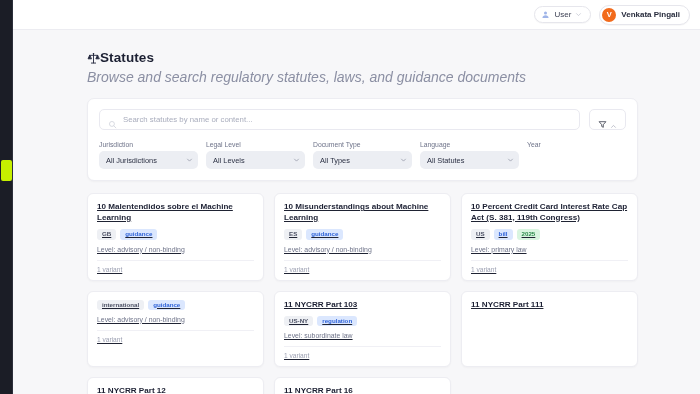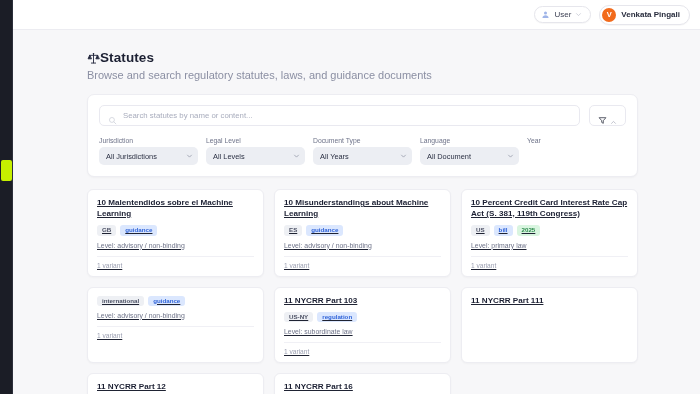--- a/index.html
+++ b/index.html
@@ -66,21 +66,21 @@
     color: #fff; font-size: 7.5px; font-weight: bold;
     display: flex; align-items: center; justify-content: center;
   }
 
   
   .page { padding: 20px 62px 0 74px; }
   .page-head { margin-bottom: 13px; }
   .title-row { display: flex; align-items: center; }
   .scales-icon { width: 13px; height: 13px; display: block; }
   .page-title { font-size: 13.5px; font-weight: bold; color: #1c2033; letter-spacing: .1px; }
-  .page-sub { font-size: 11px; color: #8b8fa3; margin-top: 4px; }
+  .page-sub { font-size: 14px; color: #8b8fa3; margin-top: 4px; font-style: italic; }
 
   
   .panel {
     background: #fff;
     border: 1px solid #ededf2;
     border-radius: 7px;
     padding: 10px 11px 11px 11px;
     box-shadow: 0 1px 2px rgba(16,20,40,.035);
   }
   .search-row { display: flex; align-items: center; gap: 9px; }
@@ -270,32 +270,32 @@
               <span class="sel-caret">
                 <svg viewBox="0 0 16 16" width="7" height="7">
                     <path d="M3.5 6 8 10.5 12.5 6" fill="none" stroke="#555b73" stroke-width="1.7" stroke-linecap="round" stroke-linejoin="round"></path>
                   </svg>
               </span>
             </div>
           </div>
           <div class="filter">
             <div class="filter-label">Document Type</div>
             <div class="select">
-              <span>All Years</span>
+              <span>All Types</span>
               <span class="sel-caret">
                 <svg viewBox="0 0 16 16" width="7" height="7">
                     <path d="M3.5 6 8 10.5 12.5 6" fill="none" stroke="#555b73" stroke-width="1.7" stroke-linecap="round" stroke-linejoin="round"></path>
                   </svg>
               </span>
             </div>
           </div>
           <div class="filter">
             <div class="filter-label">Language</div>
             <div class="select">
-              <span>All Document</span>
+              <span>All Statutes</span>
               <span class="sel-caret">
                 <svg viewBox="0 0 16 16" width="7" height="7">
                     <path d="M3.5 6 8 10.5 12.5 6" fill="none" stroke="#555b73" stroke-width="1.7" stroke-linecap="round" stroke-linejoin="round"></path>
                   </svg>
               </span>
             </div>
           </div>
           <div class="filter">
             <div class="filter-label">Year</div>
           </div>

